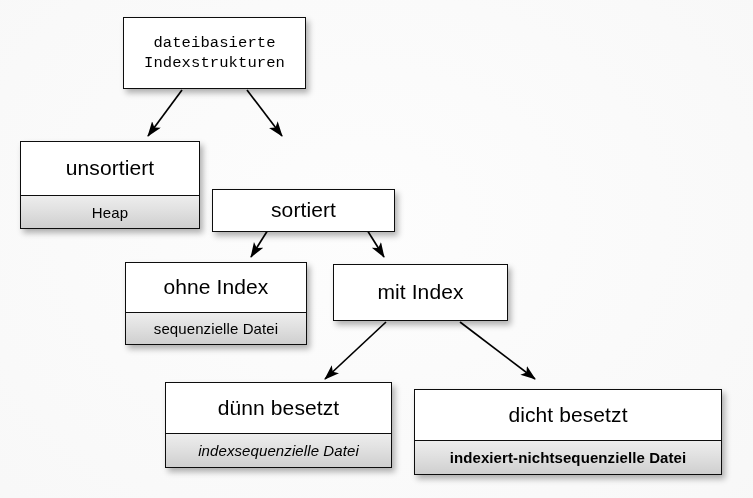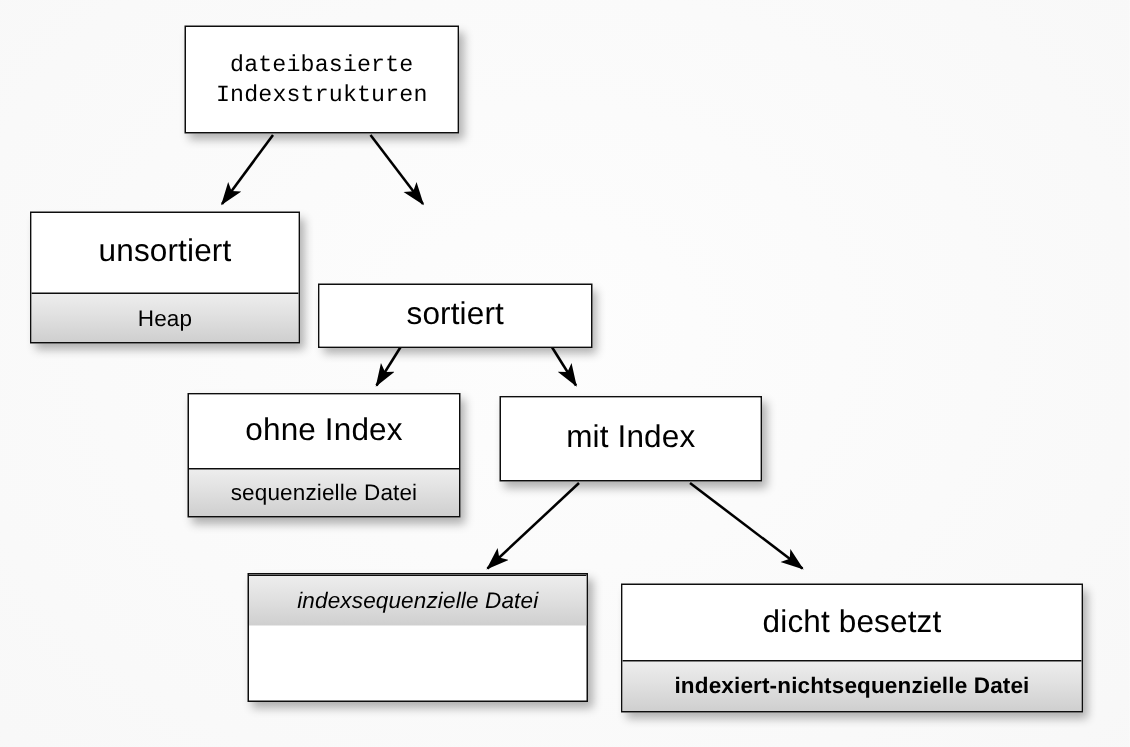--- a/index.html
+++ b/index.html
@@ -118,20 +118,21 @@
   <div class="node" style="left:125px; top:262px; width:182px; height:83px;">
     <div class="node-title">ohne Index</div>
     <div class="node-sub" style="height:32px;">sequenzielle Datei</div>
   </div>
 
   <div class="node" style="left:333px; top:264px; width:175px; height:57px;">
     <div class="node-title">mit Index</div>
   </div>
 
   <div class="node" style="left:165px; top:382px; width:227px; height:86px;">
+    <div class="node-title">dünn besetzt</div>
     <div class="node-sub" style="height:34px;font-style:italic;">indexsequenzielle Datei</div>
   </div>
 
   <div class="node" style="left:414px; top:389px; width:308px; height:86px;">
     <div class="node-title">dicht besetzt</div>
     <div class="node-sub" style="height:34px;font-weight:bold;">indexiert-nichtsequenzielle Datei</div>
   </div>
 
 </div>
 

